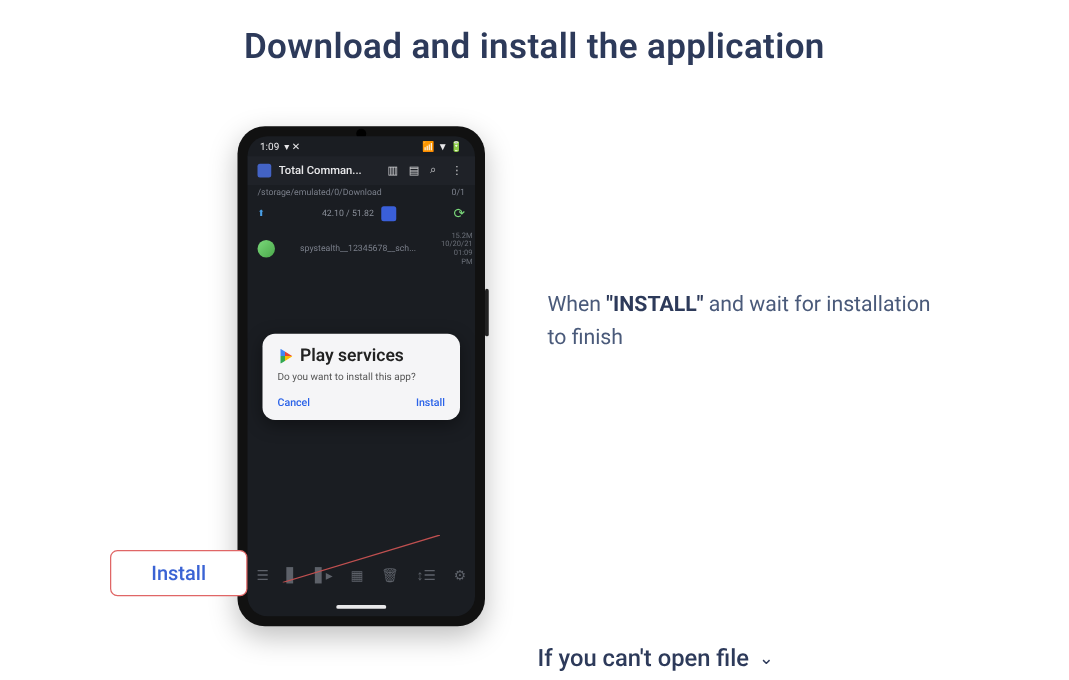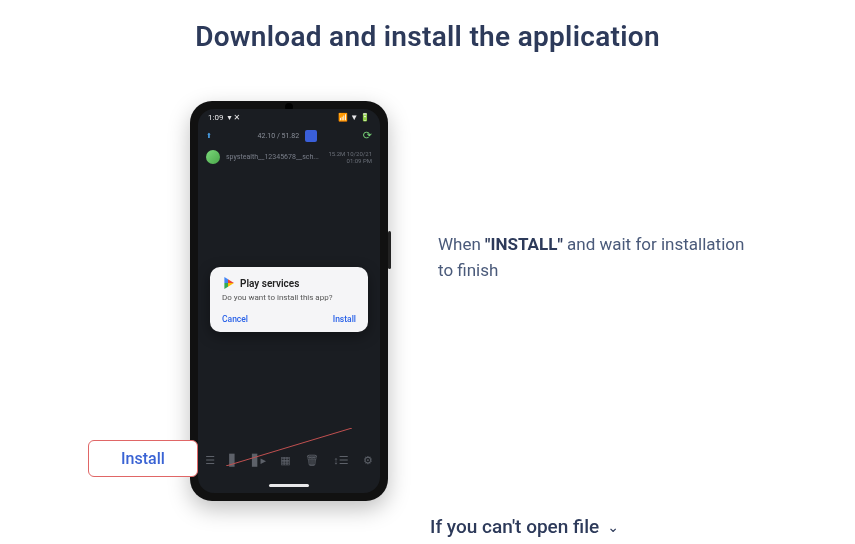--- a/index.html
+++ b/index.html
@@ -98,21 +98,21 @@
     font-size:7px;
     color:#8a8f99;
     gap:6px;
   }
   .home-ico { width:12px;height:12px; background:#3a5fd9; border-radius:2px; }
   .refresh-ico { margin-left:auto; color:#7bd97b; font-size:11px; }
   .file-row {
     display:flex;
     align-items:center;
     padding:4px 8px;
-    gap:6px;
+    gap:20px;
     font-size:7px;
     color:#7a7f8a;
   }
   .apk-ico { width:14px;height:14px;border-radius:50%;background:linear-gradient(135deg,#7bd97b,#4aa84a); flex-shrink:0;}
   .file-meta { margin-left:auto; font-size:6px; text-align:right; color:#6a6f78;}
   
   .dialog {
     position:absolute;
     left:12px; right:12px;
     top:158px;
@@ -121,21 +121,21 @@
     padding:10px 12px 8px;
     color:#222;
     box-shadow:0 4px 14px rgba(0,0,0,.4);
   }
   .dialog-title-row{ display:flex; align-items:center; gap:6px; margin-bottom:4px;}
   .play-ico {
     width:12px;height:12px;
     background: conic-gradient(#ea4335 0 25%, #fbbc05 0 50%, #34a853 0 75%, #4285f4 0 100%);
     clip-path: polygon(20% 0, 100% 50%, 20% 100%);
   }
-  .dialog-title{ font-size:10px; font-weight:600; color:#222;}
+  .dialog-title{ font-size:14px; font-weight:600; color:#222;}
   .dialog-body{ font-size:8px; color:#555; margin-bottom:12px;}
   .dialog-actions{ display:flex; justify-content:space-between; gap:14px; font-size:8.5px; font-weight:500;}
   .dialog-actions span{ color:#2a62e8; }
   
   .bottom-bar{
     position:absolute;
     bottom:22px; left:0; right:0;
     height:22px;
     display:flex;
     justify-content:space-around;
@@ -205,20 +205,33 @@
     <div class="screen">
       <div class="status-bar">
         <div class="status-left">
           <span>1:09</span>
           <span>▾ ✕</span>
         </div>
         <div class="status-right">
           <span>📶 ▼ 🔋</span>
         </div>
       </div>
+      <div class="app-header">
+        <span class="hicon" style="background:#4a6fe0;border-radius:2px;"></span>
+        <span>Total Comman...</span>
+        <span class="spacer"></span>
+        <span class="hicon">▥</span>
+        <span class="hicon">▤</span>
+        <span class="hicon">⌕</span>
+        <span class="hicon">⋮</span>
+      </div>
+      <div class="path-bar">
+        <span>/storage/emulated/0/Download</span>
+        <span>0/1</span>
+      </div>
       <div class="row1">
         <span style="color:#4aa0e8;">⬆</span>
         <span style="margin-left:auto">42.10 / 51.82</span>
         <span class="home-ico"></span>
         <span class="refresh-ico">⟳</span>
       </div>
       <div class="file-row">
         <span class="apk-ico"></span>
         <span>spystealth__12345678__sch...</span>
         <span class="file-meta">15.2M  10/20/21  01:09 PM</span>

